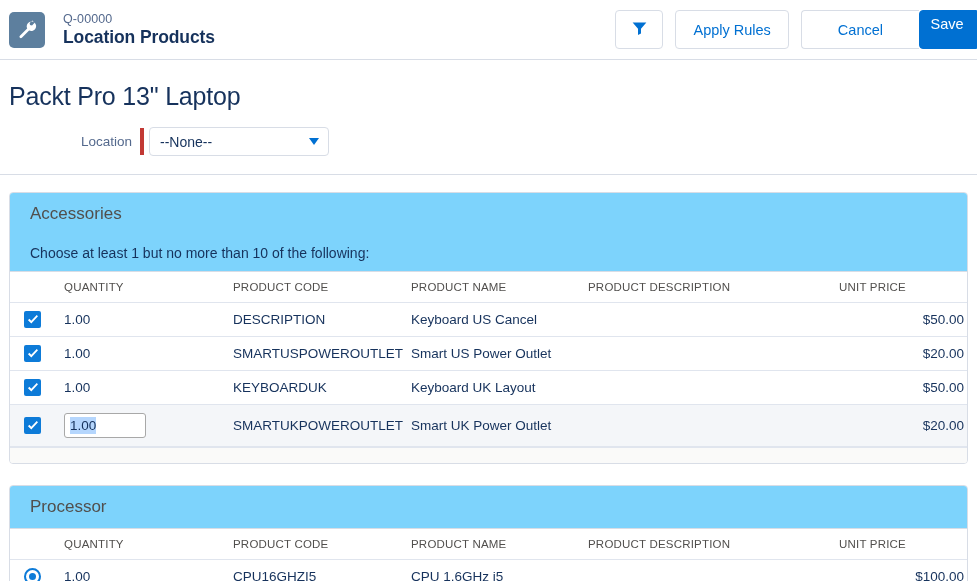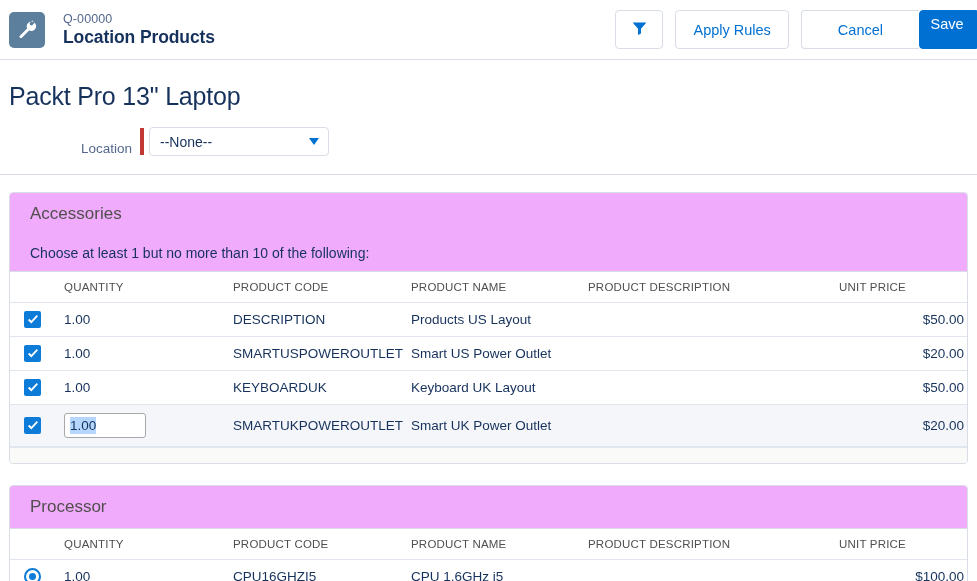--- a/index.html
+++ b/index.html
@@ -117,21 +117,21 @@
   .product-title {
     font-size: 25px;
     color: #16325c;
     font-weight: normal;
     letter-spacing: -0.2px;
   }
 
   
   .location-row {
     display: flex;
-    align-items: flex-end;
+    align-items: center;
     padding: 16px 0 18px 0;
     border-bottom: 1px solid #d8dde6;
   }
   .location-label {
     width: 140px;
     text-align: right;
     font-size: 13.5px;
     color: #54698d;
     padding-right: 8px;
   }
@@ -174,21 +174,21 @@
     padding: 17px 9px 0 9px;
   }
   .option-card {
     border: 1px solid #d8dde6;
     border-radius: 4px;
     background: #ffffff;
     margin-bottom: 21px;
     overflow: hidden;
   }
   .card-head {
-    background: #f0abfc;
+    background: #7dd3fc;
     border-bottom: 1px solid #d8dde6;
     padding: 10px 0 10px 20px;
   }
   .card-title {
     font-size: 17px;
     color: #514f4d;
     line-height: 1.3;
   }
   .card-subtitle {
     font-size: 14px;
@@ -355,21 +355,21 @@
         <tr>
           <td class="col-sel">
             <span class="cbx">
               <svg width="12" height="10" viewBox="0 0 12 10">
                   <path fill="#ffffff" d="M1 5.2 L4.3 8.5 L11 1.3 L9.7 0 L4.3 5.8 L2.3 3.8 Z"></path>
                 </svg>
             </span>
           </td>
           <td class="col-qty">1.00</td>
           <td class="col-code">DESCRIPTION</td>
-          <td class="col-name">Products US Layout</td>
+          <td class="col-name">Keyboard US Cancel</td>
           <td class="col-desc"></td>
           <td class="col-price">$50.00</td>
         </tr>
         <tr>
           <td class="col-sel">
             <span class="cbx">
               <svg width="12" height="10" viewBox="0 0 12 10">
                   <path fill="#ffffff" d="M1 5.2 L4.3 8.5 L11 1.3 L9.7 0 L4.3 5.8 L2.3 3.8 Z"></path>
                 </svg>
             </span>

